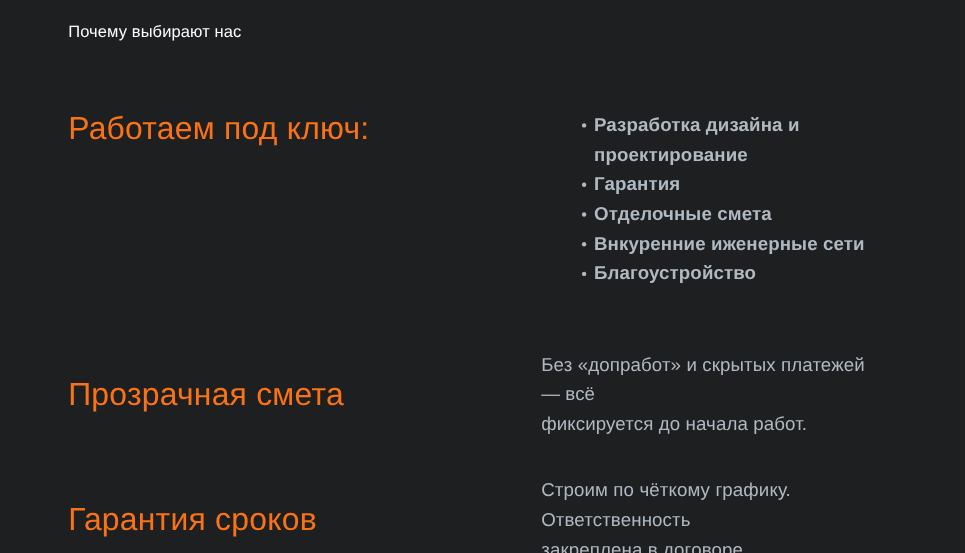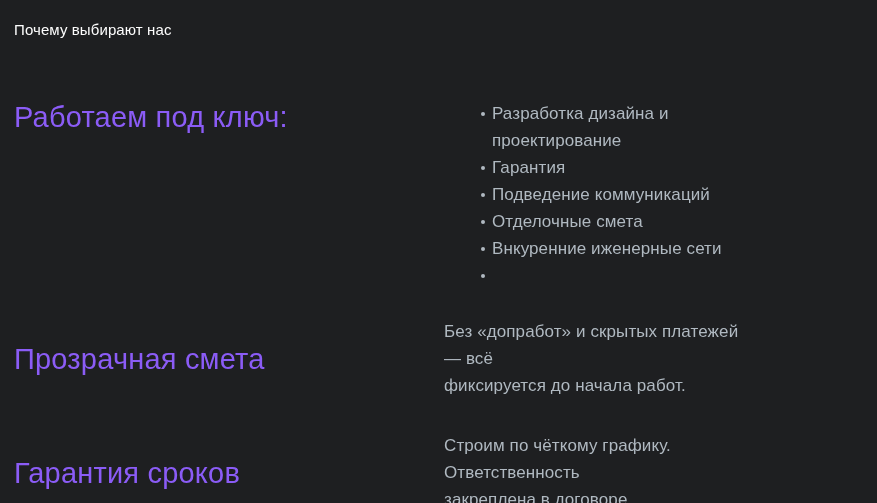--- a/index.html
+++ b/index.html
@@ -8,58 +8,60 @@
     background: #1e1f21;
     font-family: "Liberation Sans", sans-serif;
   }
   .page {
     position: relative;
     width: 760px;
     height: 503px;
     background: #1e1f21;
     overflow: hidden;
     padding: 21px 18px 0 14px;
+    margin-left: 48px;
   }
   .kicker {
     color: #fdfdfd;
     font-size: 15px;
     font-weight: 500;
     line-height: 17px;
     letter-spacing: 0.1px;
   }
   .rows { margin-top: 62px; }
   .row {
     display: grid;
     grid-template-columns: 430px 1fr;
   }
   .row-list { align-items: start; }
   .row-text { align-items: center; }
   .row-2 { margin-top: 33px; }
   .row-3 { margin-top: 56px; }
   .heading {
     margin: 0;
-    color: #8b5cf6;
+    color: #f97316;
     font-size: 29px;
     font-weight: 400;
     line-height: 34px;
     letter-spacing: 0.2px;
   }
   .svc-list {
     margin: 0;
     padding: 0;
     list-style: none;
     color: #b0b9c1;
     font-size: 17px;
     font-weight: 400;
   }
   .svc-list li {
     position: relative;
     line-height: 27px;
     padding-left: 48px;
     letter-spacing: 0.1px;
+    font-weight: bold;
   }
   .svc-list li .bullet {
     position: absolute;
     left: 37px;
     top: 12px;
     width: 4px;
     height: 4px;
     border-radius: 50%;
     background: #b0b9c1;
   }
@@ -88,32 +90,29 @@
         <li>
           <span class="bullet"></span>
           <span>Разработка дизайна и проектирование</span>
         </li>
         <li>
           <span class="bullet"></span>
           <span>Гарантия</span>
         </li>
         <li>
           <span class="bullet"></span>
-          <span>Подведение коммуникаций</span>
-        </li>
-        <li>
-          <span class="bullet"></span>
           <span>Отделочные смета</span>
         </li>
         <li>
           <span class="bullet"></span>
           <span>Внкуренние иженерные сети</span>
         </li>
         <li>
           <span class="bullet"></span>
+          <span>Благоустройство</span>
         </li>
       </ul>
     </div>
 
     <div class="row row-text row-3">
       <h2 class="heading">Прозрачная смета</h2>
       <p class="desc">
         <span class="line">Без «допработ» и скрытых платежей — всё</span>
         <span class="line">фиксируется до начала работ.</span>
       </p>

